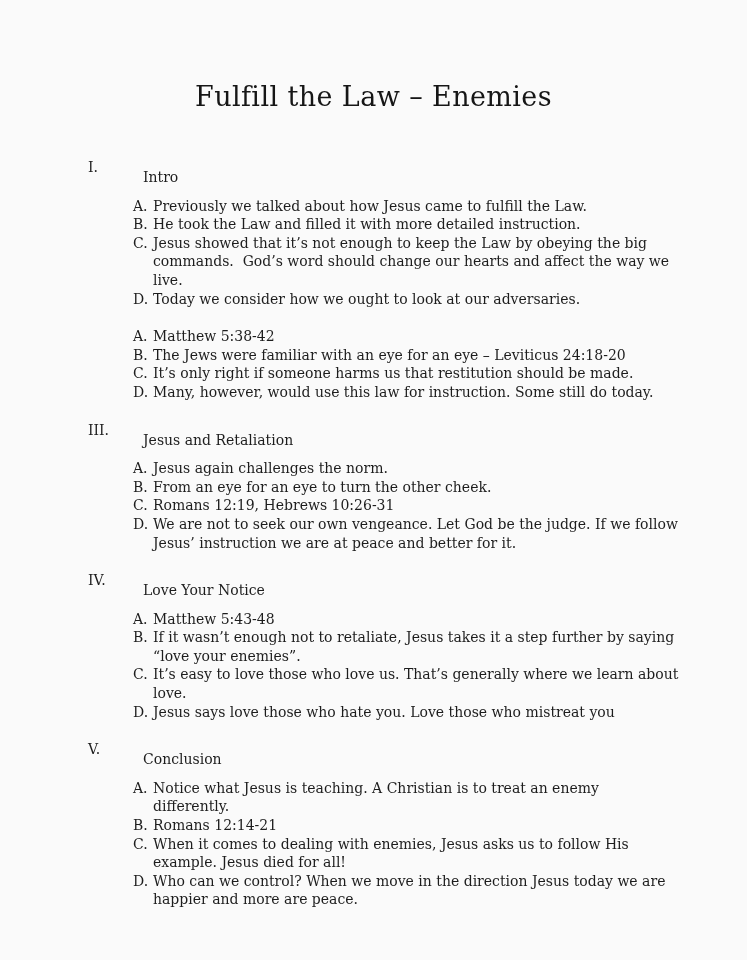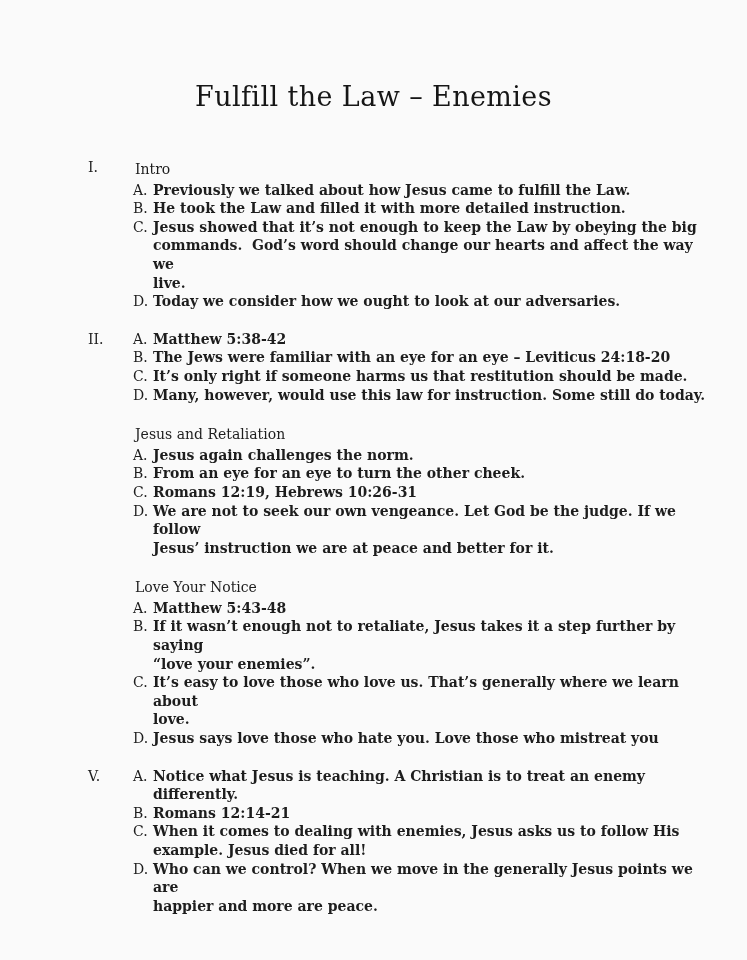--- a/index.html
+++ b/index.html
@@ -39,33 +39,32 @@
     grid-template-columns: 45px 1fr;
     margin-bottom: 19px;
   }
   .numeral {
     grid-column: 1;
   }
   .sec-content {
     grid-column: 2;
   }
   .heading {
-    margin: 2px;
+    margin: 10px;
   }
   .item {
     display: flex;
     align-items: flex-start;
   }
   .item-label {
     flex: 0 0 20px;
   }
   .item-text {
     flex: 1;
     white-space: pre-wrap;
-    font-weight: bold;
   }
 </style>
 </head>
 <body>
 
 <div class="page">
 
   <h1 class="title">Fulfill the Law – Enemies</h1>
 
   <div class="outline">
@@ -89,21 +88,20 @@
 live.</div>
         </div>
         <div class="item">
           <div class="item-label">D.</div>
           <div class="item-text">Today we consider how we ought to look at our adversaries.</div>
         </div>
       </div>
     </section>
 
     <section class="sec">
-      <div class="numeral">II.</div>
       <div class="sec-content">
         <div class="item">
           <div class="item-label">A.</div>
           <div class="item-text">Matthew 5:38-42</div>
         </div>
         <div class="item">
           <div class="item-label">B.</div>
           <div class="item-text">The Jews were familiar with an eye for an eye – Leviticus 24:18-20</div>
         </div>
         <div class="item">
@@ -111,20 +109,21 @@
           <div class="item-text">It’s only right if someone harms us that restitution should be made.</div>
         </div>
         <div class="item">
           <div class="item-label">D.</div>
           <div class="item-text">Many, however, would use this law for instruction. Some still do today.</div>
         </div>
       </div>
     </section>
 
     <section class="sec">
+      <div class="numeral">III.</div>
       <div class="sec-content">
         <div class="heading">Jesus and Retaliation</div>
         <div class="item">
           <div class="item-label">A.</div>
           <div class="item-text">Jesus again challenges the norm.</div>
         </div>
         <div class="item">
           <div class="item-label">B.</div>
           <div class="item-text">From an eye for an eye to turn the other cheek.</div>
         </div>
@@ -134,20 +133,21 @@
         </div>
         <div class="item">
           <div class="item-label">D.</div>
           <div class="item-text">We are not to seek our own vengeance. Let God be the judge. If we follow
 Jesus’ instruction we are at peace and better for it.</div>
         </div>
       </div>
     </section>
 
     <section class="sec">
+      <div class="numeral">IV.</div>
       <div class="sec-content">
         <div class="heading">Love Your Notice</div>
         <div class="item">
           <div class="item-label">A.</div>
           <div class="item-text">Matthew 5:43-48</div>
         </div>
         <div class="item">
           <div class="item-label">B.</div>
           <div class="item-text">If it wasn’t enough not to retaliate, Jesus takes it a step further by saying
 “love your enemies”.</div>
@@ -160,36 +160,37 @@
         <div class="item">
           <div class="item-label">D.</div>
           <div class="item-text">Jesus says love those who hate you. Love those who mistreat you</div>
         </div>
       </div>
     </section>
 
     <section class="sec">
       <div class="numeral">V.</div>
       <div class="sec-content">
+        <div class="heading">Conclusion</div>
         <div class="item">
           <div class="item-label">A.</div>
           <div class="item-text">Notice what Jesus is teaching. A Christian is to treat an enemy
 differently.</div>
         </div>
         <div class="item">
           <div class="item-label">B.</div>
           <div class="item-text">Romans 12:14-21</div>
         </div>
         <div class="item">
           <div class="item-label">C.</div>
           <div class="item-text">When it comes to dealing with enemies, Jesus asks us to follow His
 example. Jesus died for all!</div>
         </div>
         <div class="item">
           <div class="item-label">D.</div>
-          <div class="item-text">Who can we control? When we move in the generally Jesus points we are
+          <div class="item-text">Who can we control? When we move in the direction Jesus today we are
 happier and more are peace.</div>
         </div>
       </div>
     </section>
 
   </div>
 </div>
 
 </body></html>

